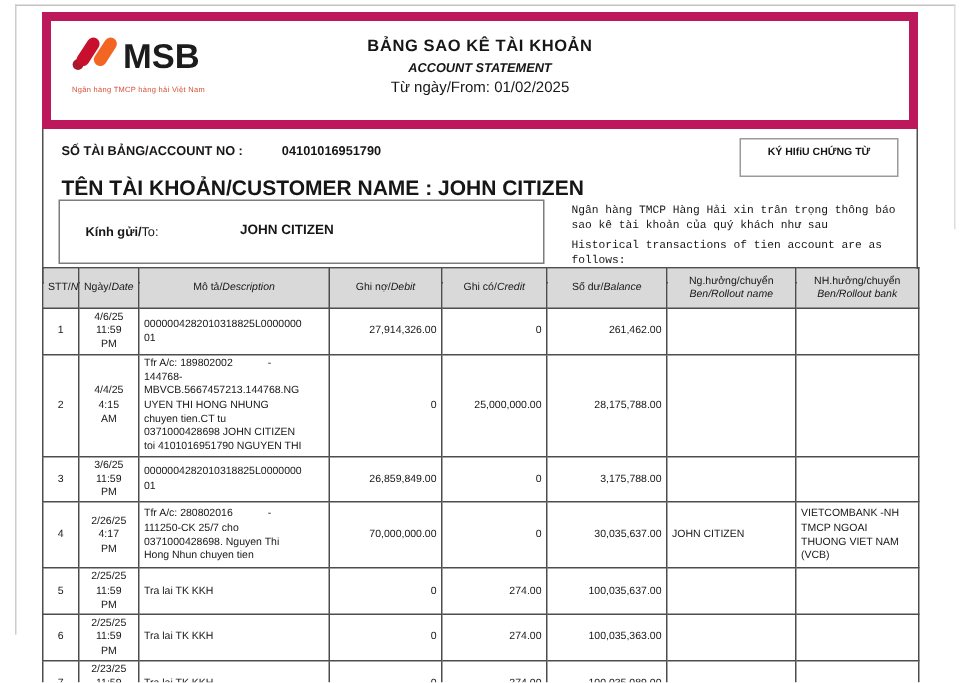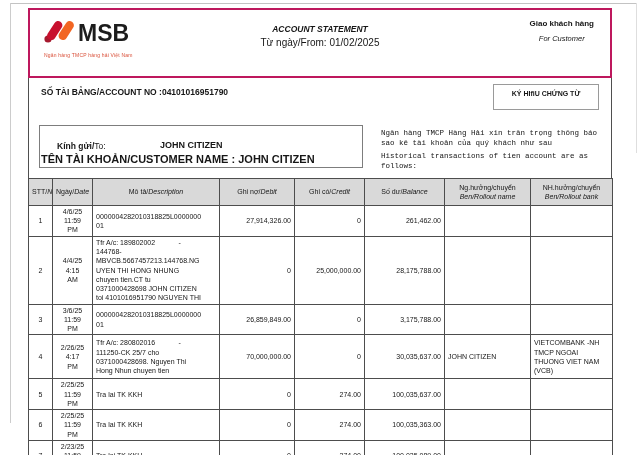--- a/index.html
+++ b/index.html
@@ -6,37 +6,37 @@
   body{width:640px;height:455px;position:relative;font-family:"Liberation Sans","DejaVu Sans",sans-serif;color:#161616;-webkit-font-smoothing:antialiased;}
   .page{position:absolute;inset:0;background:#fff;overflow:hidden;}
   
   .scan-top{position:absolute;left:10px;top:3px;width:627px;height:0;border-top:1px solid #c3c3c3;}
   .scan-left{position:absolute;left:10px;top:3px;width:0;height:420px;border-left:1px solid #cccccc;}
   .scan-right{position:absolute;left:636px;top:3px;width:0;height:150px;border-left:1px solid #dedede;}
 
   .content{position:absolute;left:28px;top:8px;width:584px;}
 
   
-  .hdr{position:relative;border:2px solid #be185d;height:66px;}
+  .hdr{position:relative;border:6px solid #be185d;height:66px;}
   .logo{position:absolute;left:12px;top:7px;}
   .logo-tagline{font-size:5px;color:#d94f38;margin-top:1px;margin-left:2px;letter-spacing:.2px;}
   .title-block{position:absolute;left:0;right:0;top:11px;text-align:center;}
   .title-vi{font-size:11px;font-weight:bold;letter-spacing:.4px;}
   .title-en{font-size:8.5px;font-weight:bold;font-style:italic;margin-top:3px;}
   .title-period{font-size:10px;margin-top:3px;}
   .copy-block{position:absolute;right:16px;top:9px;text-align:center;}
   .copy-vi{font-size:8px;font-weight:bold;}
   .copy-en{font-size:7.5px;font-style:italic;margin-top:6px;}
 
   
   .acct{position:relative;border:1px solid #4f4f4f;border-top:none;height:102px;}
   .acct-line1{position:absolute;left:12px;top:9px;font-size:8.5px;font-weight:bold;}
-  .acct-line2{position:absolute;left:12px;top:31px;font-size:11px;font-weight:bold;margin-top:44px;}
+  .acct-line2{position:absolute;left:12px;top:31px;font-size:14px;font-weight:bold;}
   .lbl-en{}
-  .acct-num{display:inline-block;}
+  .acct-num{display:inline-block;margin-left:26px;}
   .docsym{position:absolute;left:464px;top:6px;width:106px;height:26px;border:1px solid #9a9a9a;font-size:7px;font-weight:bold;text-align:center;padding-top:5px;box-sizing:border-box;}
   .greet{position:absolute;left:10px;top:47px;width:324px;height:43px;border:1px solid #7d7d7d;box-sizing:border-box;}
   .greet-lbl{position:absolute;left:17px;top:15px;font-size:8.5px;font-weight:bold;text-align:center;}
   .greet-lbl .lbl-en{font-weight:normal;}
   .greet-name{position:absolute;left:120px;top:14px;font-size:9px;font-weight:bold;}
   .notice{position:absolute;left:352px;top:50px;width:232px;font-size:7.5px;line-height:1.35;font-family:Liberation Mono, monospace;}
   .notice-en{margin-top:3px;}
 
   
   table{position:absolute;left:28px;top:178px;width:584px;border-collapse:collapse;table-layout:fixed;}
@@ -70,26 +70,23 @@
       <div class="logo">
         <svg width="100" height="30" viewBox="0 0 100 30">
           <circle cx="6" cy="22" r="3.6" fill="#a6192e"></circle>
           <rect x="8.5" y="3" width="8.5" height="21" rx="4.2" transform="rotate(33 12.7 13.5)" fill="#c8102e"></rect>
           <rect x="20" y="3" width="8.5" height="21" rx="4.2" transform="rotate(33 24.2 13.5)" fill="#f26522"></rect>
           <text x="36" y="24" font-size="23" font-weight="bold" fill="#1c1c1c" font-family="Liberation Sans, sans-serif">MSB</text>
         </svg>
         <div class="logo-tagline">Ngân hàng TMCP hàng hải Việt Nam</div>
       </div>
       <div class="title-block">
+        <div class="title-vi">BẢNG SAO KÊ TÀI KHOẢN</div>
         <div class="title-en">ACCOUNT STATEMENT</div>
         <div class="title-period">Từ ngày/From: 01/02/2025</div>
-      </div>
-      <div class="copy-block">
-        <div class="copy-vi">Giao khách hàng</div>
-        <div class="copy-en">For Customer</div>
       </div>
     </div>
 
     <div class="acct">
       <div class="acct-line1">
         <span>SỐ TÀI BẢNG/</span><span class="lbl-en">ACCOUNT NO :</span><span class="acct-num">04101016951790</span>
       </div>
       <div class="acct-line2">
         <span>TÊN TÀI KHOẢN/</span><span class="lbl-en">CUSTOMER NAME :</span><span> JOHN CITIZEN</span>
       </div>

